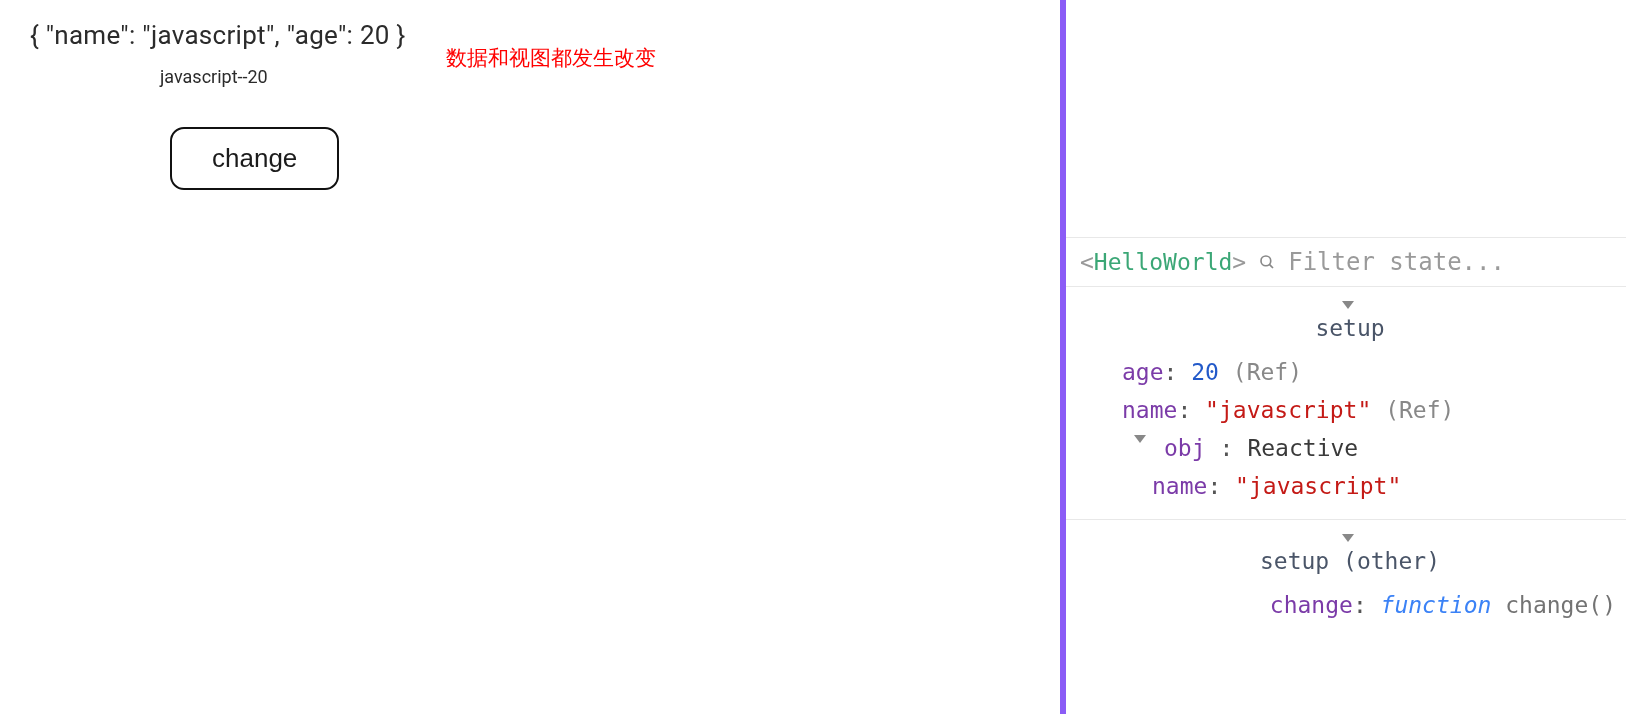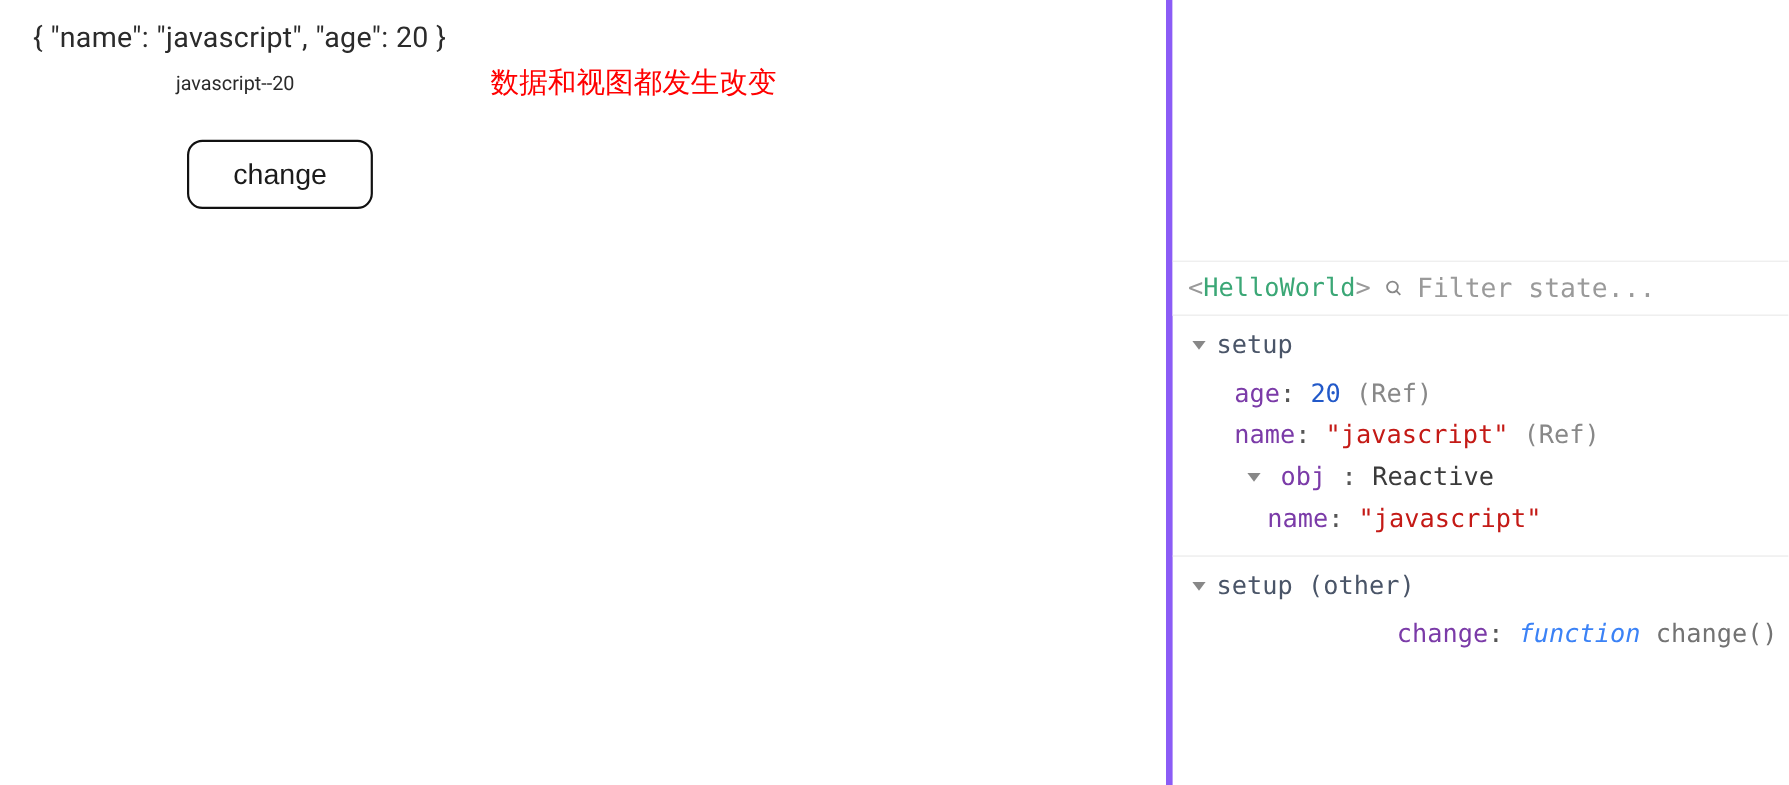--- a/index.html
+++ b/index.html
@@ -18,24 +18,24 @@
       color: #1b1b1b;
     }
     .json-line {
       font-size: 26px;
       color: #2b2b2b;
       margin-bottom: 6px;
       letter-spacing: 0.3px;
     }
     .annotation {
       color: #ff0000;
-      font-size: 26px;
+      font-size: 21px;
       position: absolute;
       left: 446px;
-      top: 58px;
+      top: 44px;
       font-family: Liberation Mono, monospace;
     }
     .bound-line {
       font-size: 18px;
       color: #2b2b2b;
       margin-top: 16px;
       margin-left: 130px;
     }
     .change-btn {
       margin-top: 40px;
@@ -91,20 +91,21 @@
       padding: 14px 10px 14px 18px;
       border-bottom: 1px solid #e8e8e8;
     }
     .section:last-child { border-bottom: none; text-align: right; }
     .section-title {
       color: #4a5568;
       margin-bottom: 12px;
       display: flex;
       align-items: center;
       gap: 6px;
+      flex-direction: column;
     }
     .arrow {
       width: 0; height: 0;
       border-left: 6px solid transparent;
       border-right: 6px solid transparent;
       border-top: 8px solid #888;
       display: inline-block;
       margin-right: 4px;
     }
     .prop-line {
@@ -116,21 +117,21 @@
     .colon { color: #555; }
     .num { color: #2259c9; }
     .str { color: #c41a16; }
     .reactive { color: #3a3a3a; }
     .ref-tag { color: #888; }
     .fn-kw { color: #3b82f6; font-style: italic; }
     .fn-name { color: #737373; }
     .obj-row {
       padding: 6px 0 6px 18px;
       display: flex;
-      align-items: center;
+      align-items: flex-start;
       gap: 14px;
     }
   </style>
 </head>
 <body>
 
 <div class="main-area">
   <div class="json-line">{ "name": "javascript", "age": 20 }</div>
   <div class="annotation">数据和视图都发生改变</div>
   <div class="bound-line">javascript--20</div>

